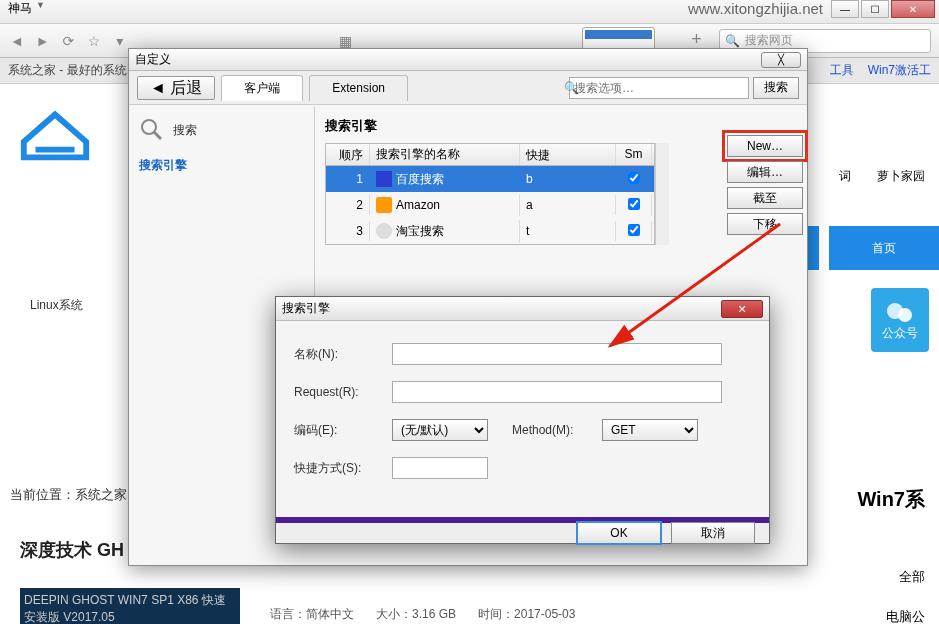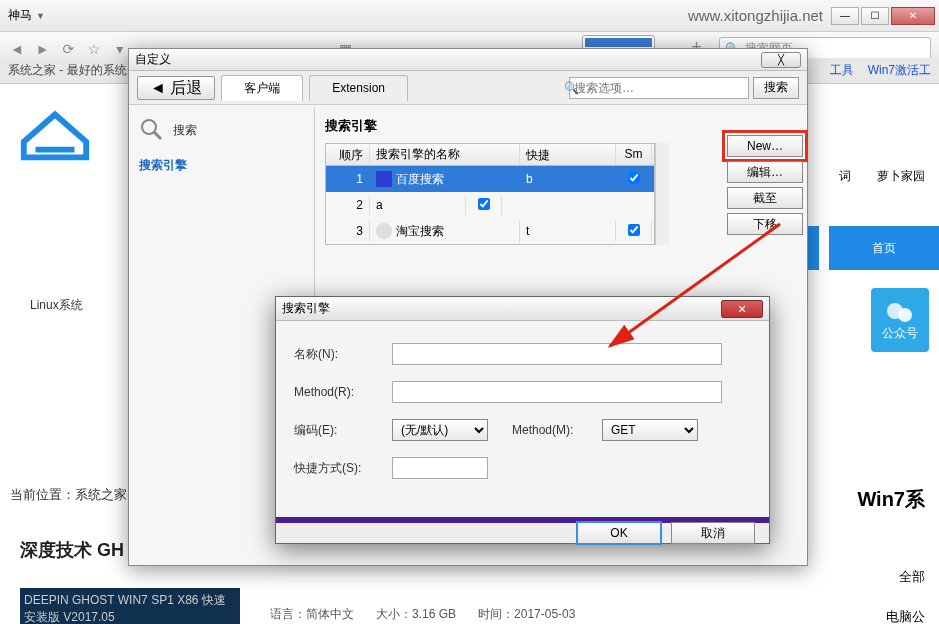--- a/index.html
+++ b/index.html
@@ -1,19 +1,19 @@
 <!DOCTYPE html>
 <html><head>
 <meta charset="utf-8">
 <style>
 * { box-sizing: border-box; margin: 0; padding: 0; font-family: "Microsoft YaHei", Arial, sans-serif; font-size: 12px; }
 body { background: #f0f0f0; width: 939px; height: 624px; overflow: hidden; position: relative; }
 
 
-.browser-top { height: 32px; background: linear-gradient(#f8f8f8,#e8e8e8); border-bottom: 1px solid #ccc; display: flex; align-items: center; padding: 0 4px; }
+.browser-top { height: 24px; background: linear-gradient(#f8f8f8,#e8e8e8); border-bottom: 1px solid #ccc; display: flex; padding: 0 4px; }
 .browser-top .title { font-size: 12px; margin-left: 4px; }
 .browser-top .dd { margin-left: 4px; font-size: 9px; color: #666; }
 .browser-top .spacer { flex: 1; }
 .browser-top .url { color: #666; margin-right: 6px; font-size: 15px; }
 .win-btn { width: 28px; height: 18px; border: 1px solid #b0b0b0; background: linear-gradient(#fdfdfd,#e5e5e5); display: flex; align-items: center; justify-content: center; margin-left: 2px; font-size: 10px; }
 .win-btn.close { background: linear-gradient(#e6a0a0,#d06060); border-color: #a04040; width: 44px; color: #fff; }
 
 .toolbar { height: 34px; background: linear-gradient(#fafafa,#e8e8e8); border-bottom: 1px solid #bbb; display: flex; align-items: center; padding: 0 8px; gap: 8px; }
 .nav-btn { width: 22px; height: 22px; display: flex; align-items: center; justify-content: center; color: #888; font-size: 14px; }
 .tab-thumb { width: 90px; height: 28px; background: #fff; border: 1px solid #aaa; border-radius: 3px; margin-left: 220px; position: relative; overflow: hidden; }
@@ -212,20 +212,24 @@
             <div class="c-seq">1</div>
             <div class="c-name">
                 <span class="icon-sm" style="background:#2a3fd0"></span>
                 <span>百度搜索</span>
               </div>
             <div class="c-key">b</div>
             <div class="c-sm"><input type="checkbox" class="chk" checked="" style=""></div>
           </div>
           <div class="grid-row">
             <div class="c-seq">2</div>
+            <div class="c-name">
+                <span class="icon-sm" style="background:#f90;border-radius:2px"></span>
+                <span>Amazon</span>
+              </div>
             <div class="c-key">a</div>
             <div class="c-sm"><input type="checkbox" class="chk" checked="" style=""></div>
           </div>
           <div class="grid-row">
             <div class="c-seq">3</div>
             <div class="c-name">
                 <span class="icon-sm" style="background:#ddd;border-radius:50%"></span>
                 <span>淘宝搜索</span>
               </div>
             <div class="c-key">t</div>
@@ -248,21 +252,21 @@
   <div class="modal-titlebar">
     <span>搜索引擎</span>
     <div class="x">✕</div>
   </div>
   <div class="modal-body">
     <div class="form-row">
       <span class="lbl">名称(N):</span>
       <input type="text" style="width: 330px;">
     </div>
     <div class="form-row">
-      <span class="lbl">Method(R):</span>
+      <span class="lbl">Request(R):</span>
       <input type="text" style="width: 330px;">
     </div>
     <div class="form-row">
       <span class="lbl">编码(E):</span>
       <select><option>(无/默认)</option></select>
       <span class="lbl" style="width:90px;margin-left:24px">Method(M):</span>
       <select><option>GET</option></select>
     </div>
     <div class="form-row">
       <span class="lbl">快捷方式(S):</span>

